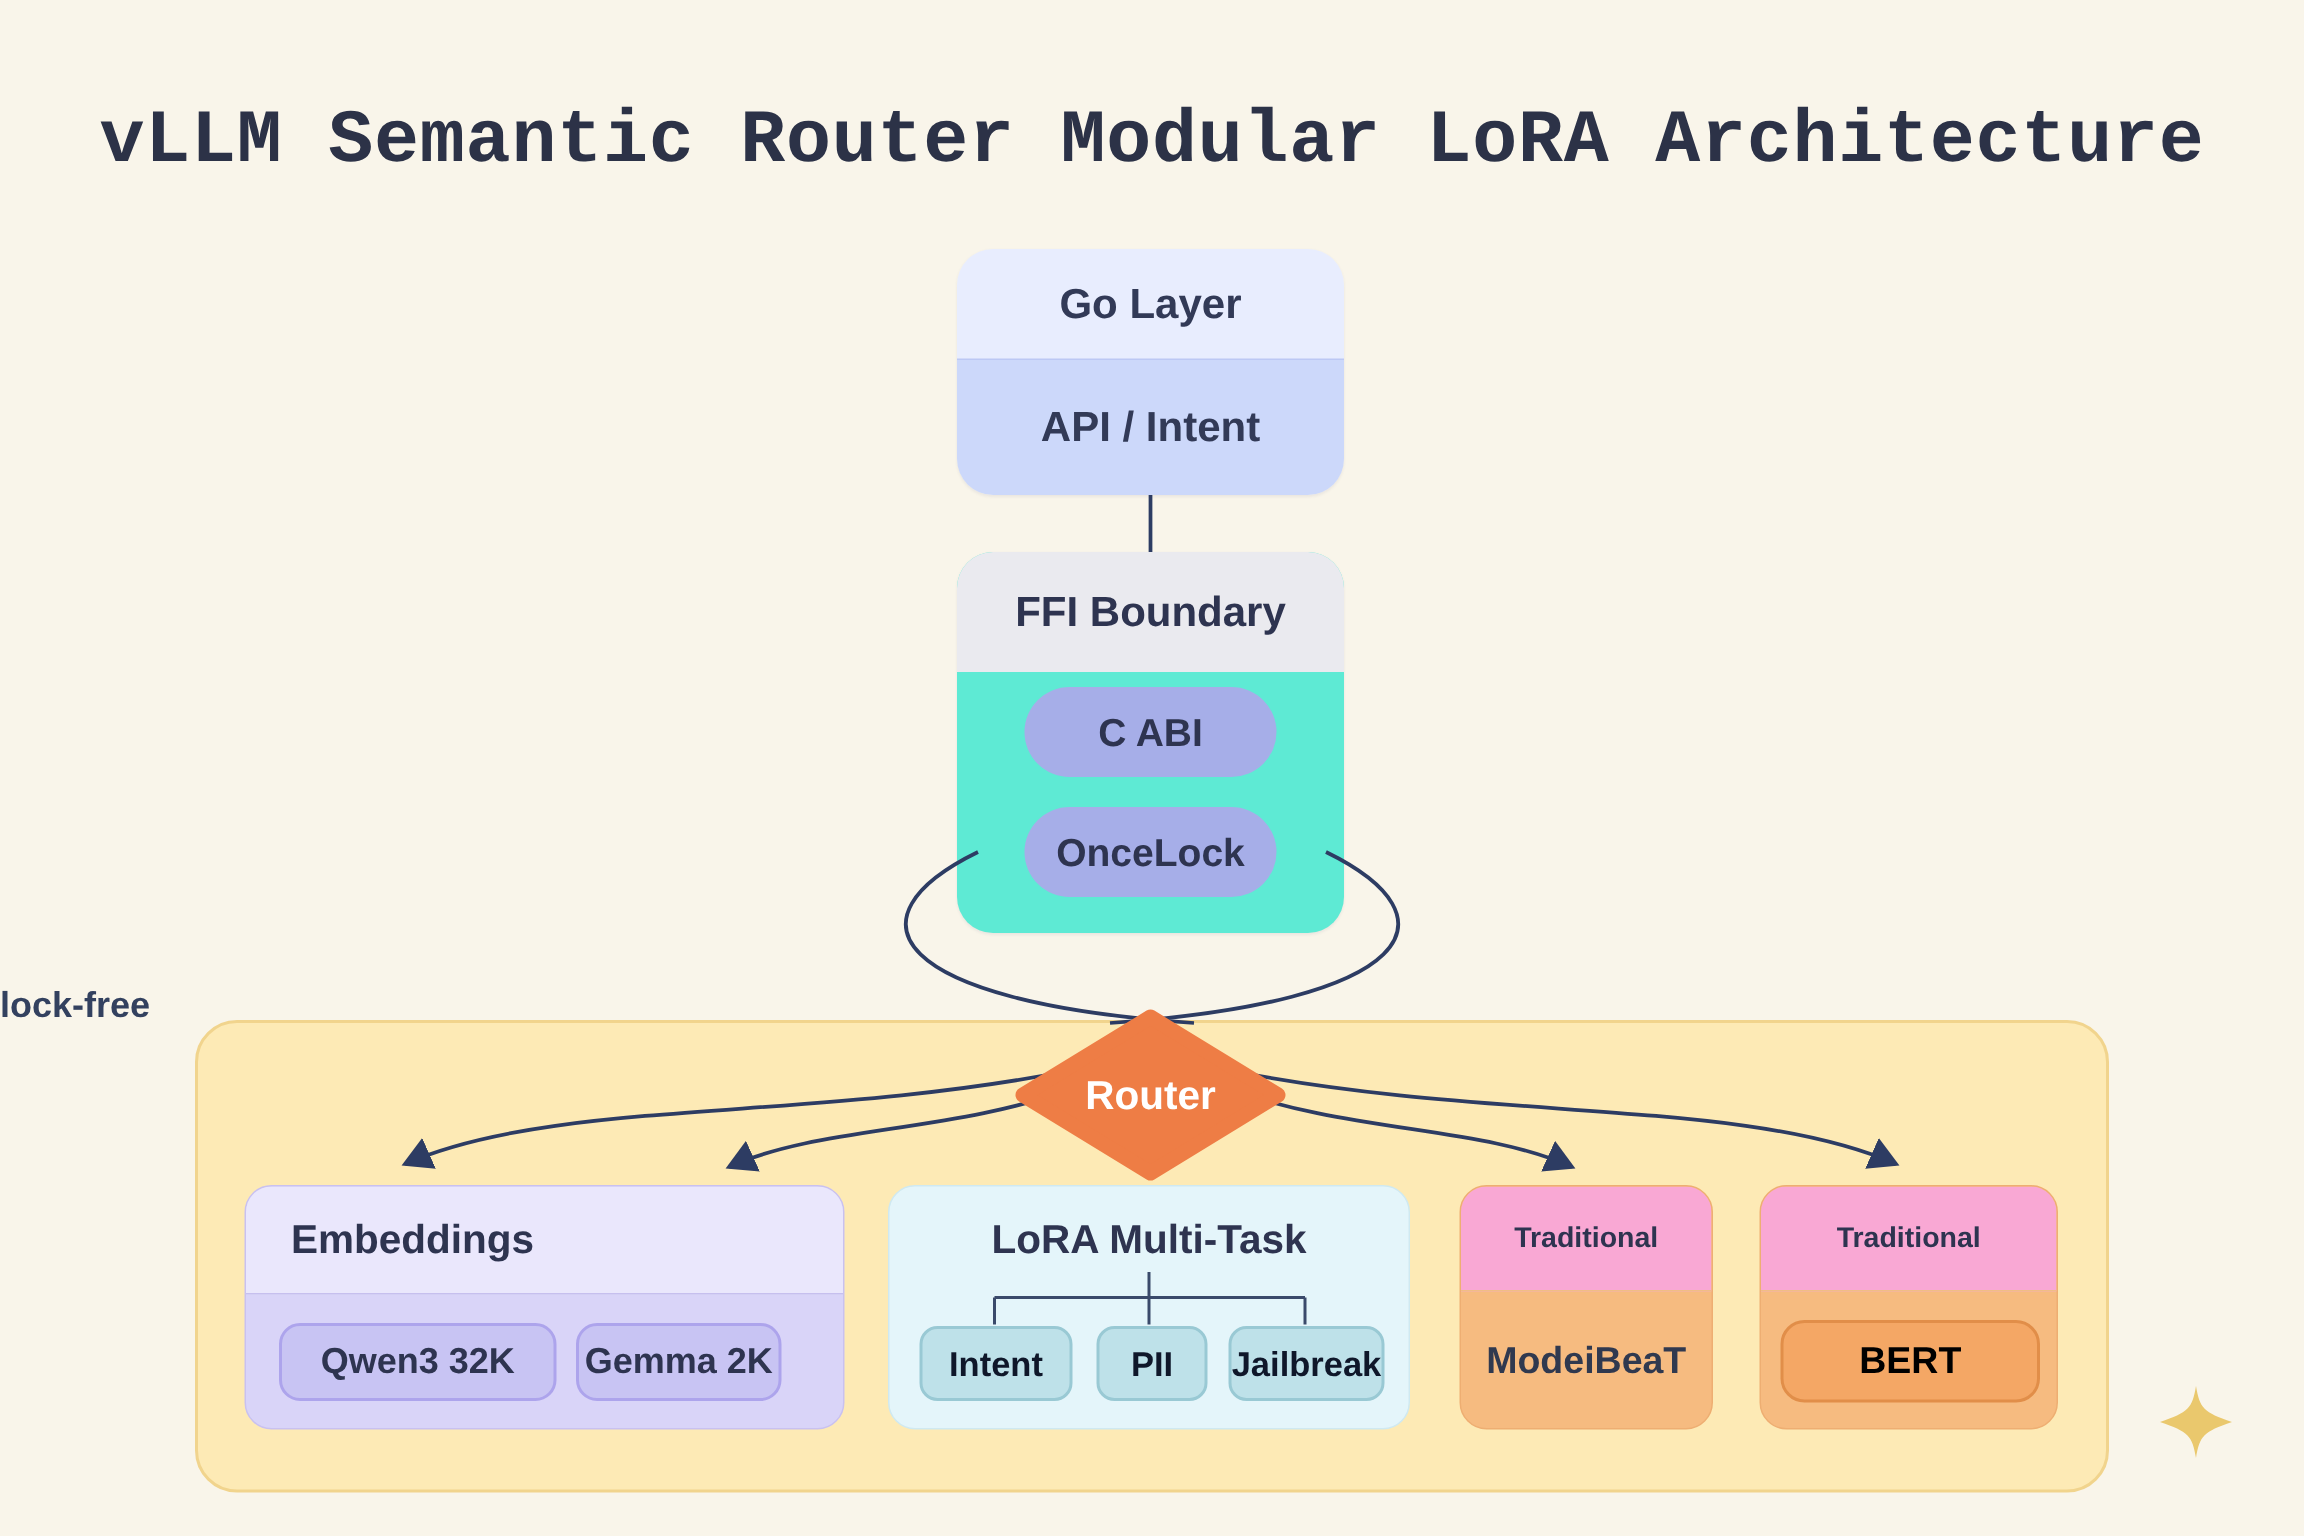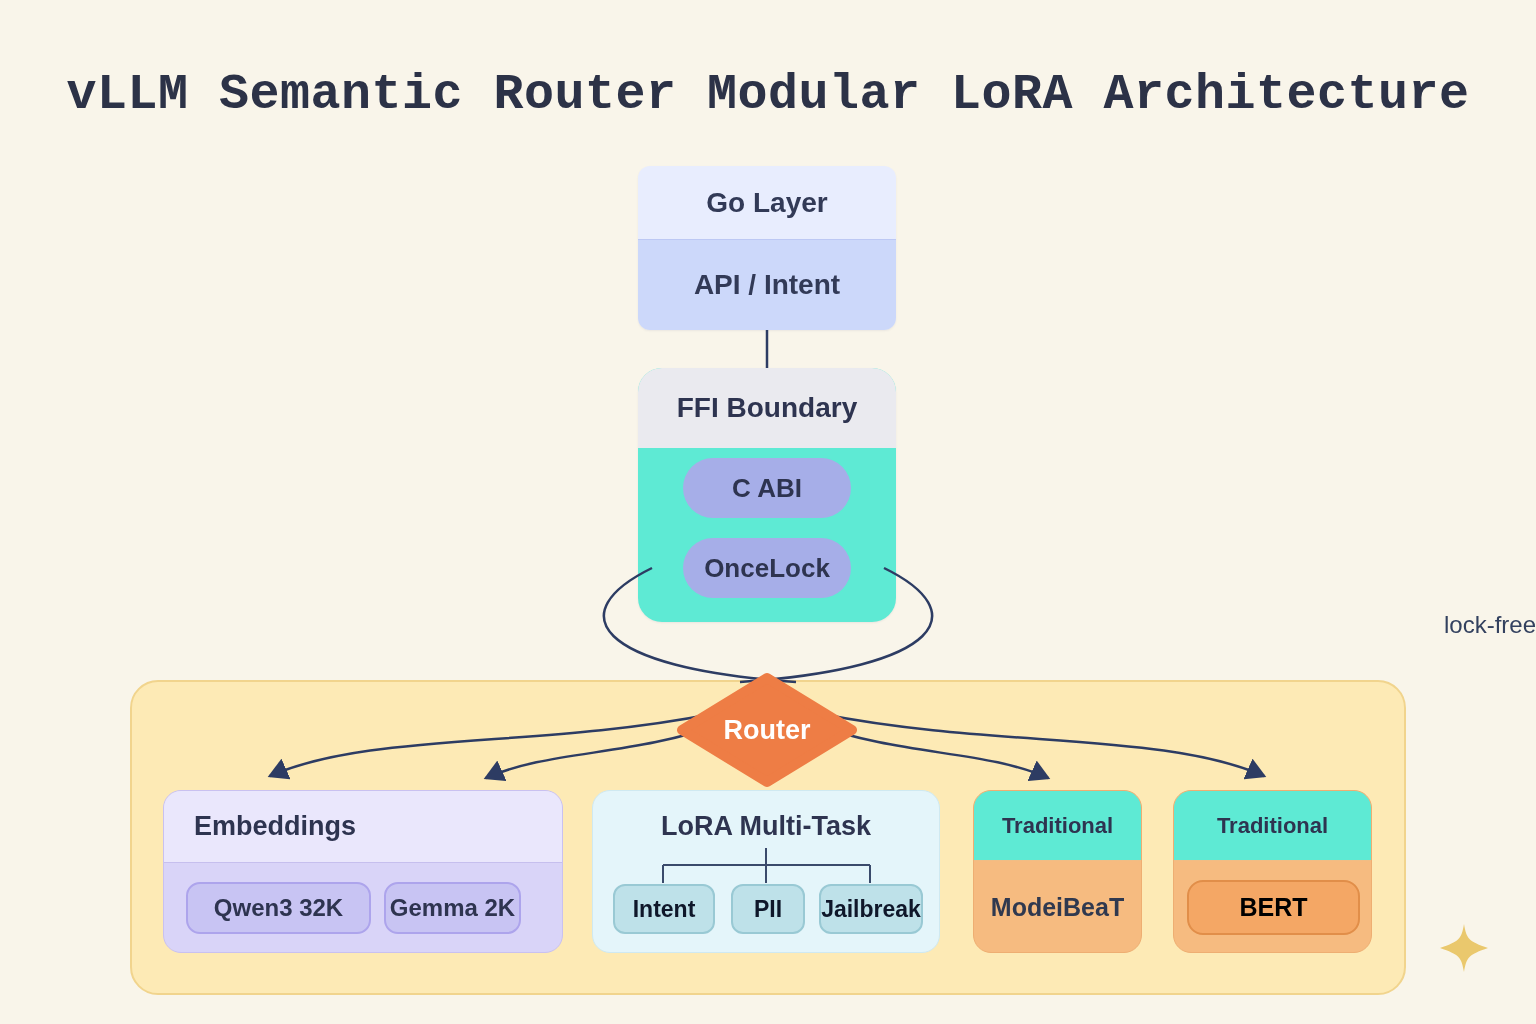--- a/index.html
+++ b/index.html
@@ -13,21 +13,21 @@
 
   .title {
     position:absolute; left:0; top:66px; width:1536px;
     text-align:center; font-size:50px; font-weight:800;
     color:#2c3247; letter-spacing:0.5px;font-family:Liberation Mono, monospace;
   }
 
   
   .go-box {
     position:absolute; left:638px; top:166px; width:258px; height:164px;
-    border-radius:12px; overflow:hidden; z-index:2;
+    border-radius:24px; overflow:hidden; z-index:2;
     box-shadow:0 1px 2px rgba(60,70,120,0.08);
   }
   .go-header {
     height:74px; background:#e8edfe; border-bottom:1px solid #bcc8f4;
     display:flex; align-items:center; justify-content:center;
     font-size:28px; font-weight:700; color:#323a57;
   }
   .go-sub {
     height:90px; background:#ccd8fa;
     display:flex; align-items:center; justify-content:center;
@@ -48,22 +48,22 @@
   .ffi-pill {
     position:absolute; left:45px; width:168px; height:60px;
     border-radius:30px; background:#a6aee8;
     display:flex; align-items:center; justify-content:center;
     font-size:26px; font-weight:700; color:#2e3450;
   }
   .ffi-pill.p1 { top:90px; }
   .ffi-pill.p2 { top:170px; }
 
   .lockfree {
-    position:absolute; left:0; top:611px; width:1536px; text-align:right;
-    font-size:24px; font-weight:400; color:#33415f; z-index:3;
+    position:absolute; left:0; top:657px; width:1536px; text-align:left;
+    font-size:24px; font-weight:700; color:#33415f; z-index:3;
   }
 
   
   .yellow-container {
     position:absolute; left:130px; top:680px; width:1276px; height:315px;
     background:#fdeab5; border:2px solid #f1d48d; border-radius:28px; z-index:1;
   }
 
   
   .overlay {
@@ -107,23 +107,23 @@
     font-size:23px; font-weight:700; color:#0f172a;
   }
   .lora-pill.p1 { left:20px;  width:102px; }
   .lora-pill.p2 { left:138px; width:74px;  }
   .lora-pill.p3 { left:226px; width:104px; }
 
   .trad-box { background:#f6bb80; border:1px solid #eeae72; }
   .trad1 { left:973px; width:169px; }
   .trad2 { left:1173px; width:199px; }
   .trad-header {
-    height:70px; background:#5eead4; border-bottom:1px solid #f0bd85;
-    display:flex; align-items:center; justify-content:center;
-    font-size:22px; font-weight:700; color:#2e3450;
+    height:70px; background:#f9a8d4; border-bottom:1px solid #f0bd85;
+    display:flex; align-items:center; justify-content:center;
+    font-size:19px; font-weight:700; color:#2e3450;
   }
   .trad-label {
     height:93px; display:flex; align-items:center; justify-content:center;
     font-size:25px; font-weight:700; color:#30394f;
   }
   .bert-pill {
     position:absolute; left:13px; top:89px; width:173px; height:55px;
     border-radius:16px; background:#f4a765; border:2px solid #e18e49;
     display:flex; align-items:center; justify-content:center;
     font-size:25px; font-weight:700; color:#000000;

